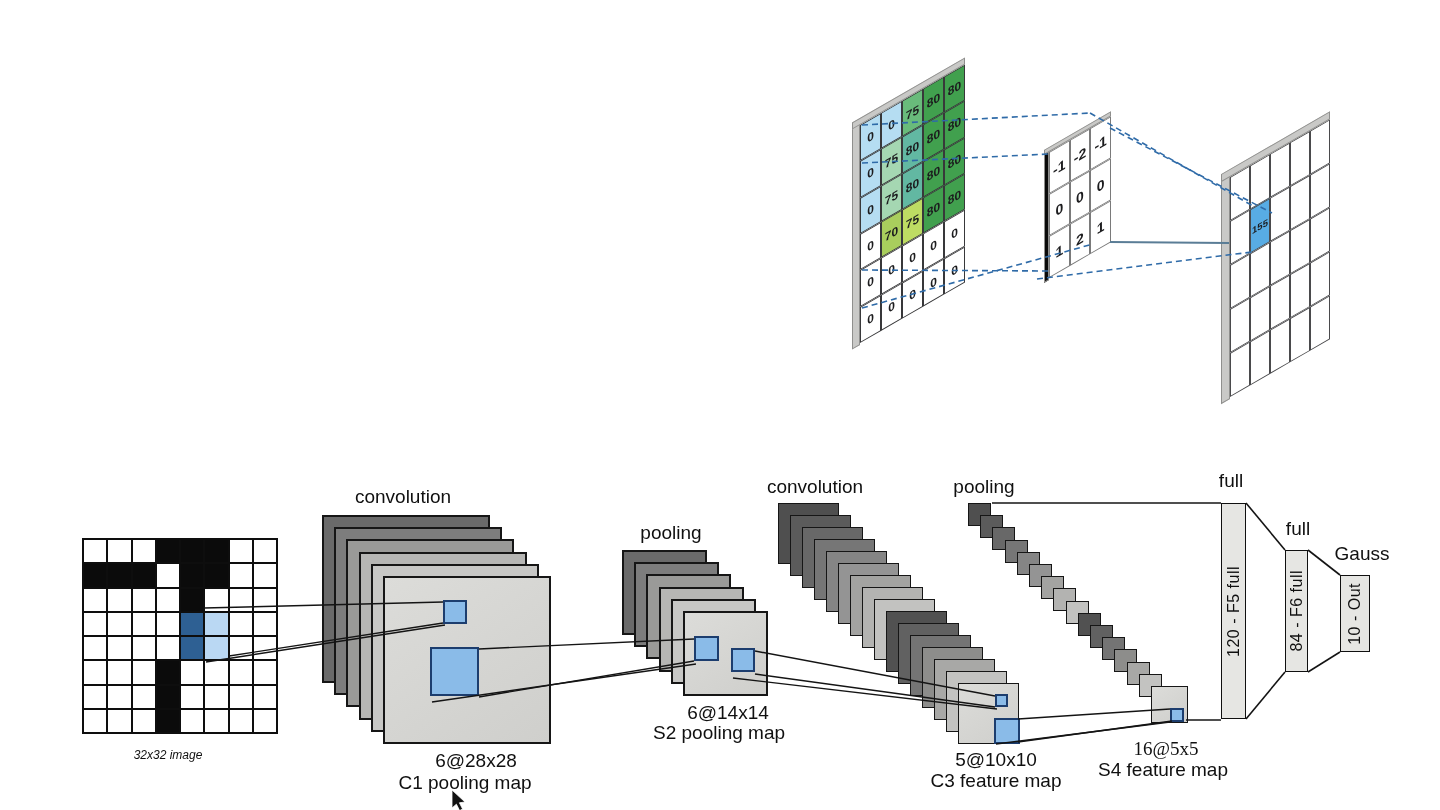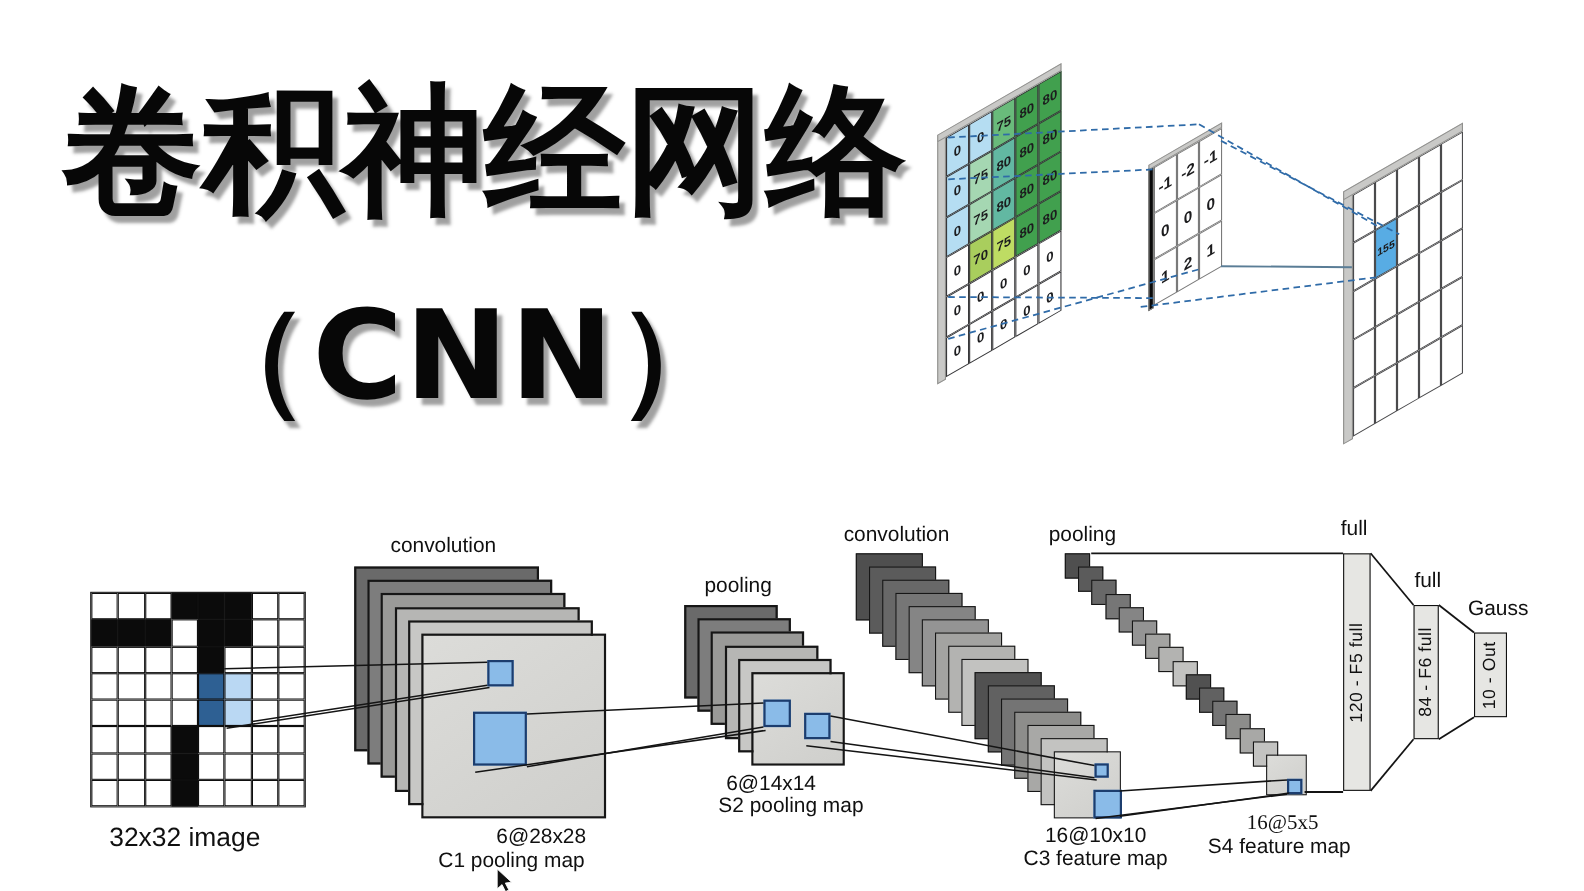--- a/index.html
+++ b/index.html
@@ -37,22 +37,20 @@
               white-space:nowrap;letter-spacing:.5px;}
 
   #overlay{position:absolute;left:0;top:0;z-index:60;pointer-events:none;}
   #conv-demo,#lenet{position:absolute;left:0;top:0;width:100%;height:100%;}
 </style>
 </head>
 <body>
 
 <div id="page">
 
-  <h1 id="title-main" class="title-line">卷积神经网络</h1>
-  <h2 id="title-sub" class="title-line">（CNN）</h2>
 
   <div id="conv-demo">
     <div id="conv-input" class="skew-grid" style="left: 860px; top: 125px; width: 105px; height: 218px; grid-template-columns: repeat(5, 1fr); grid-template-rows: repeat(6, 1fr);">
         <div class="sg-cell" style="background: rgb(181, 221, 242);">0</div>
         <div class="sg-cell" style="background: rgb(181, 221, 242);">0</div>
         <div class="sg-cell" style="background: rgb(105, 187, 123);">75</div>
         <div class="sg-cell" style="background: rgb(65, 160, 78);">80</div>
         <div class="sg-cell" style="background: rgb(65, 160, 78);">80</div>
         <div class="sg-cell" style="background: rgb(181, 221, 242);">0</div>
         <div class="sg-cell" style="background: rgb(165, 215, 178);">75</div>
@@ -195,26 +193,26 @@
       </div>
 
     <div class="lbl" style="left:403px;top:486px;">convolution</div>
     <div class="lbl" style="left:671px;top:522px;">pooling</div>
     <div class="lbl" style="left:815px;top:476px;">convolution</div>
     <div class="lbl" style="left:984px;top:476px;">pooling</div>
     <div class="lbl" style="left:1231px;top:470px;">full</div>
     <div class="lbl" style="left:1298px;top:518px;">full</div>
     <div class="lbl" style="left:1362px;top:543px;">Gauss</div>
 
-    <div class="lbl" style="left:168px;top:748px;font-size:24px;">32x32 image</div>
-    <div class="lbl" style="left:492px;top:750px;">6@28x28</div>
+    <div class="lbl" style="left:168px;top:748px;font-size:12px;font-style:italic;">32x32 image</div>
+    <div class="lbl" style="left:476px;top:750px;">6@28x28</div>
     <div class="lbl" style="left:465px;top:772px;">C1 pooling map</div>
-    <div class="lbl" style="left:701px;top:702px;">6@14x14</div>
+    <div class="lbl" style="left:728px;top:702px;">6@14x14</div>
     <div class="lbl" style="left:719px;top:722px;">S2 pooling map</div>
-    <div class="lbl" style="left:996px;top:749px;">16@10x10</div>
+    <div class="lbl" style="left:996px;top:749px;">5@10x10</div>
     <div class="lbl" style="left:996px;top:770px;">C3 feature map</div>
     <div class="lbl" style="left:1166px;top:738px;font-family:Liberation Serif, serif;">16@5x5</div>
     <div class="lbl" style="left:1163px;top:759px;">S4 feature map</div>
 
     <div class="fcbar" style="left:1221px;top:503px;width:25px;height:216px;">
       <span>120 - F5 full</span>
     </div>
     <div class="fcbar" style="left:1285px;top:550px;width:23px;height:122px;">
       <span>84 - F6 full</span>
     </div>

